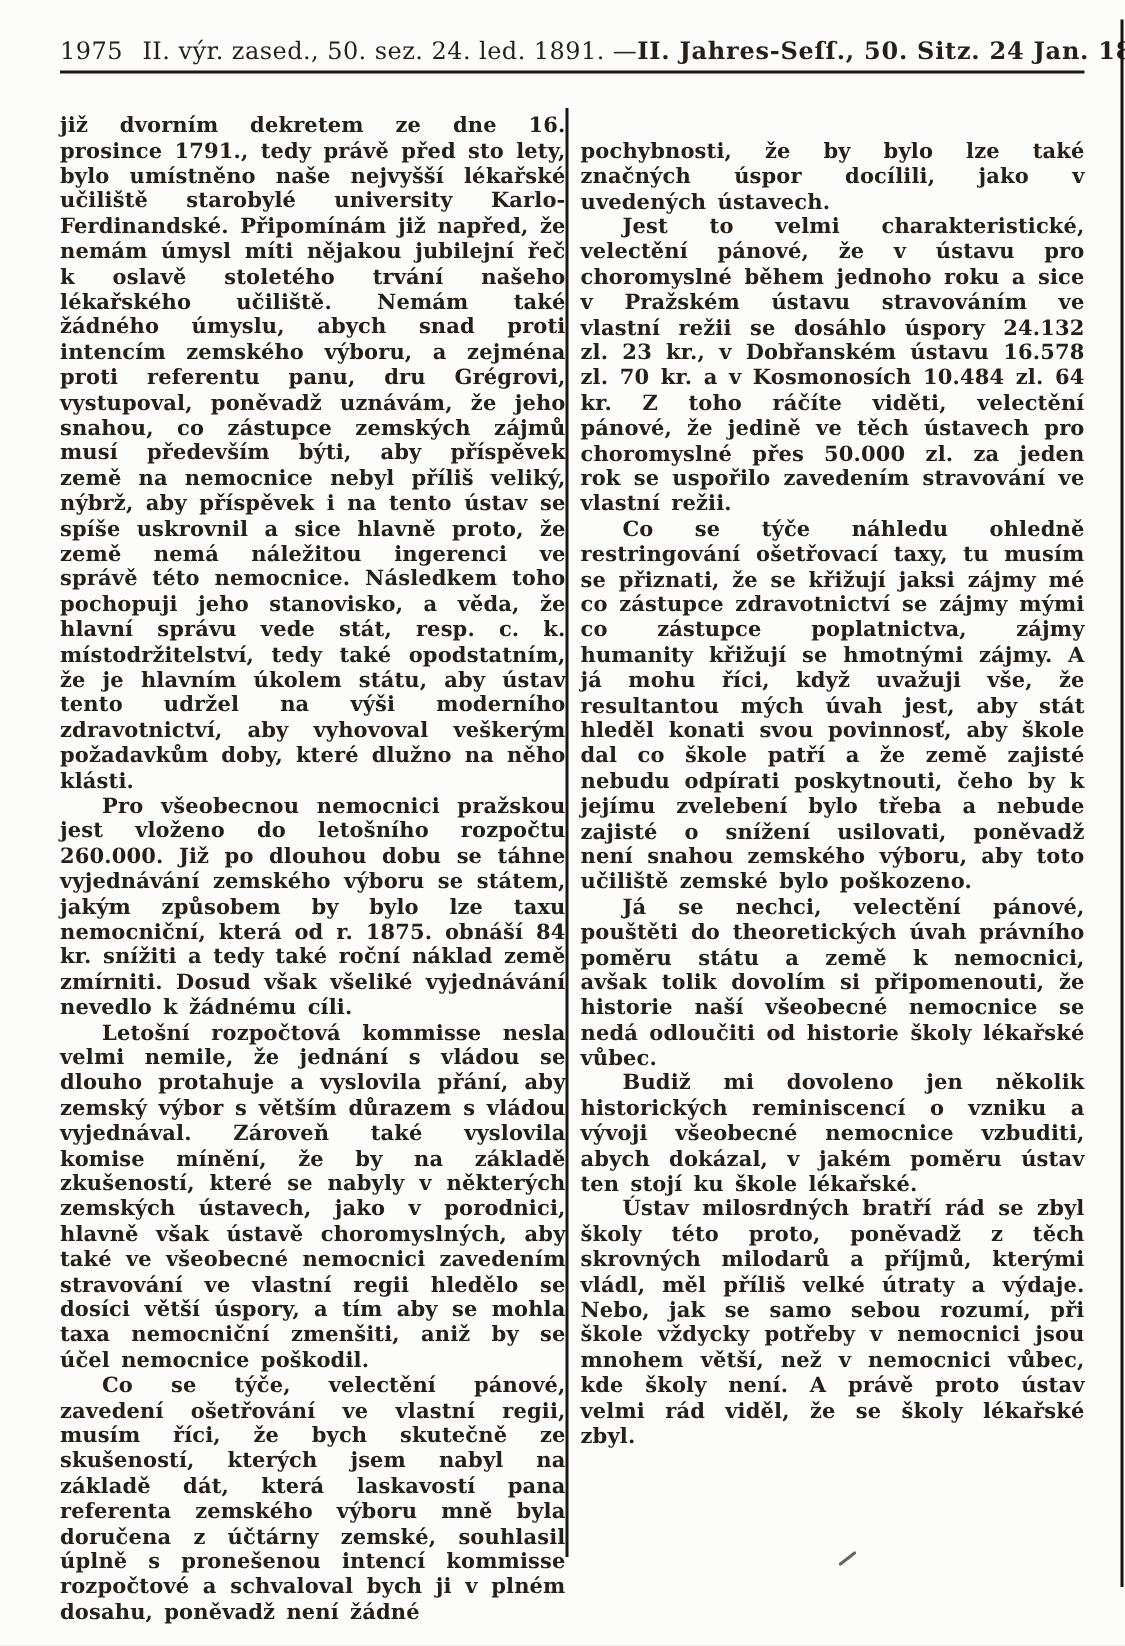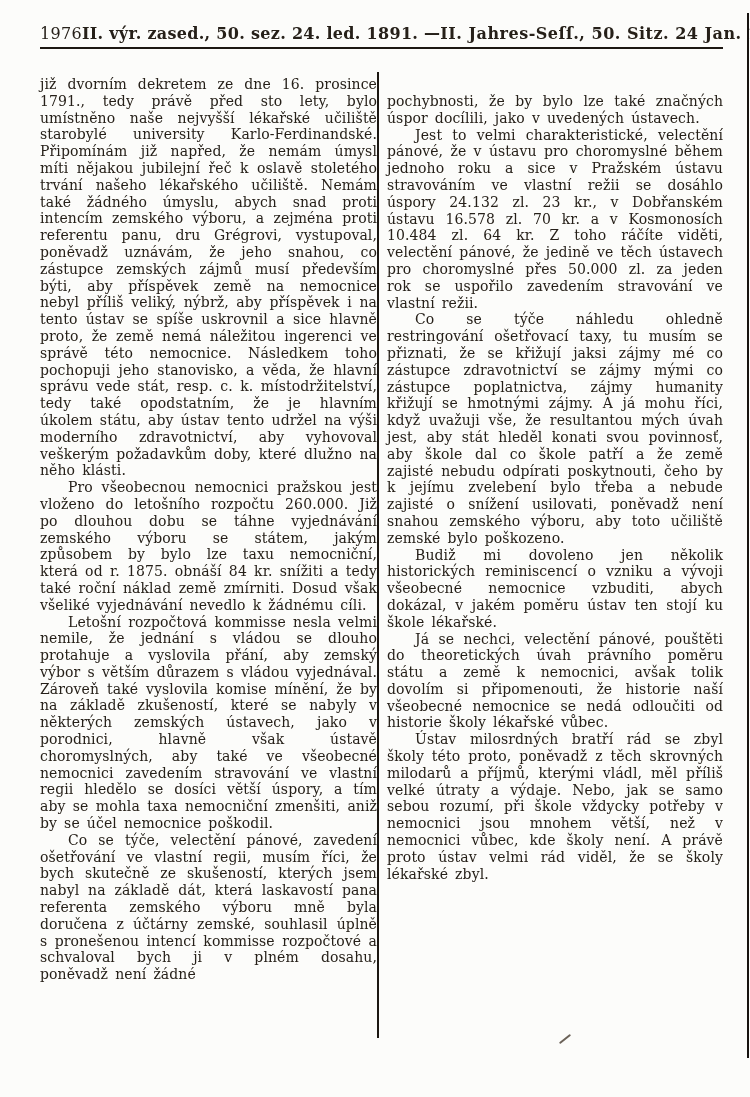--- a/index.html
+++ b/index.html
@@ -22,38 +22,38 @@
     justify-content: space-between;
     align-items: baseline;
     font-size: 16px;
     line-height: 18px;
     letter-spacing: 0.3px;
     border-bottom: 2px solid #1c1712;
     padding-bottom: 4px;
     white-space: nowrap;
   }
   .header .page-num { font-weight: normal; }
-  .header .hdr-cz { font-weight: bold; }
+  .header .hdr-cz { font-weight: normal; margin-left: 13px; }
   .header .hdr-de { font-weight: bold; letter-spacing: 0.5px; }
   
   .columns {
     position: absolute;
     left: 40px;
     top: 76px;
     width: 683px;
     display: flex;
   }
   .col {
     text-align: justify;
     font-size: 14px;
     line-height: 16.8px;
     word-spacing: 2.5px;
     letter-spacing: 0.1px;
   }
-  .col p { margin: 0; }
+  .col p { margin: 0; font-weight: bold; }
   .col p.ind { text-indent: 28px; }
   .col-left  { width: 337px; }
   .col-right { width: 336px; margin-left: 10px; margin-top: 17px; }
   
   .divider {
     position: absolute;
     left: 377px;
     top: 72px;
     width: 2px;
     height: 966px;
@@ -79,38 +79,38 @@
     transform: rotate(-38deg);
     border-radius: 2px;
   }
 </style>
 </head>
 <body>
 
 <div class="page">
 
   <div class="header">
-    <span class="page-num">1976</span>
+    <span class="page-num">1975</span>
     <span class="hdr-cz">II. výr. zased., 50. sez. 24. led. 1891. —</span>
     <span class="hdr-de">II. Jahres-Seſſ., 50. Sitz. 24 Jan. 1891.</span>
   </div>
 
   <div class="columns">
     <div class="col col-left">
       <p>již dvorním dekretem ze dne 16. prosince 1791., tedy právě před sto lety, bylo umístněno naše nejvyšší lékařské učiliště starobylé university Karlo-Ferdinandské. Připomínám již napřed, že nemám úmysl míti nějakou jubilejní řeč k oslavě stoletého trvání našeho lékařského učiliště. Nemám také žádného úmyslu, abych snad proti intencím zemského výboru, a zejména proti referentu panu, dru Grégrovi, vystupoval, poněvadž uznávám, že jeho snahou, co zástupce zemských zájmů musí především býti, aby příspěvek země na nemocnice nebyl příliš veliký, nýbrž, aby příspěvek i na tento ústav se spíše uskrovnil a sice hlavně proto, že země nemá náležitou ingerenci ve správě této nemocnice. Následkem toho pochopuji jeho stanovisko, a věda, že hlavní správu vede stát, resp. c. k. místodržitelství, tedy také opodstatním, že je hlavním úkolem státu, aby ústav tento udržel na výši moderního zdravotnictví, aby vyhovoval veškerým požadavkům doby, které dlužno na něho klásti.</p>
       <p class="ind">Pro všeobecnou nemocnici pražskou jest vloženo do letošního rozpočtu 260.000. Již po dlouhou dobu se táhne vyjednávání zemského výboru se státem, jakým způsobem by bylo lze taxu nemocniční, která od r. 1875. obnáší 84 kr. snížiti a tedy také roční náklad země zmírniti. Dosud však všeliké vyjednávání nevedlo k žádnému cíli.</p>
       <p class="ind">Letošní rozpočtová kommisse nesla velmi nemile, že jednání s vládou se dlouho protahuje a vyslovila přání, aby zemský výbor s větším důrazem s vládou vyjednával. Zároveň také vyslovila komise mínění, že by na základě zkušeností, které se nabyly v některých zemských ústavech, jako v porodnici, hlavně však ústavě choromyslných, aby také ve všeobecné nemocnici zavedením stravování ve vlastní regii hledělo se dosíci větší úspory, a tím aby se mohla taxa nemocniční zmenšiti, aniž by se účel nemocnice poškodil.</p>
       <p class="ind">Co se týče, velectění pánové, zavedení ošetřování ve vlastní regii, musím říci, že bych skutečně ze skušeností, kterých jsem nabyl na základě dát, která laskavostí pana referenta zemského výboru mně byla doručena z účtárny zemské, souhlasil úplně s pronešenou intencí kommisse rozpočtové a schvaloval bych ji v plném dosahu, poněvadž není žádné</p>
     </div>
     <div class="col col-right">
       <p>pochybnosti, že by bylo lze také značných úspor docílili, jako v uvedených ústavech.</p>
       <p class="ind">Jest to velmi charakteristické, velectění pánové, že v ústavu pro choromyslné během jednoho roku a sice v Pražském ústavu stravováním ve vlastní režii se dosáhlo úspory 24.132 zl. 23 kr., v Dobřanském ústavu 16.578 zl. 70 kr. a v Kosmonosích 10.484 zl. 64 kr. Z toho ráčíte viděti, velectění pánové, že jedině ve těch ústavech pro choromyslné přes 50.000 zl. za jeden rok se uspořilo zavedením stravování ve vlastní režii.</p>
       <p class="ind">Co se týče náhledu ohledně restringování ošetřovací taxy, tu musím se přiznati, že se křižují jaksi zájmy mé co zástupce zdravotnictví se zájmy mými co zástupce poplatnictva, zájmy humanity křižují se hmotnými zájmy. A já mohu říci, když uvažuji vše, že resultantou mých úvah jest, aby stát hleděl konati svou povinnosť, aby škole dal co škole patří a že země zajisté nebudu odpírati poskytnouti, čeho by k jejímu zvelebení bylo třeba a nebude zajisté o snížení usilovati, poněvadž není snahou zemského výboru, aby toto učiliště zemské bylo poškozeno.</p>
+      <p class="ind">Já se nechci, velectění pánové, pouštěti do theoretických úvah právního poměru státu a země k nemocnici, avšak tolik dovolím si připomenouti, že historie naší všeobecné nemocnice se nedá odloučiti od historie školy lékařské vůbec.</p>
       <p class="ind">Budiž mi dovoleno jen několik historických reminiscencí o vzniku a vývoji všeobecné nemocnice vzbuditi, abych dokázal, v jakém poměru ústav ten stojí ku škole lékařské.</p>
-      <p class="ind">Já se nechci, velectění pánové, pouštěti do theoretických úvah právního poměru státu a země k nemocnici, avšak tolik dovolím si připomenouti, že historie naší všeobecné nemocnice se nedá odloučiti od historie školy lékařské vůbec.</p>
       <p class="ind">Ústav milosrdných bratří rád se zbyl školy této proto, poněvadž z těch skrovných milodarů a příjmů, kterými vládl, měl příliš velké útraty a výdaje. Nebo, jak se samo sebou rozumí, při škole vždycky potřeby v nemocnici jsou mnohem větší, než v nemocnici vůbec, kde školy není. A právě proto ústav velmi rád viděl, že se školy lékařské zbyl.</p>
     </div>
   </div>
 
   <div class="divider"></div>
   <div class="edge-line"></div>
   <div class="stray"></div>
 
 </div>
 

